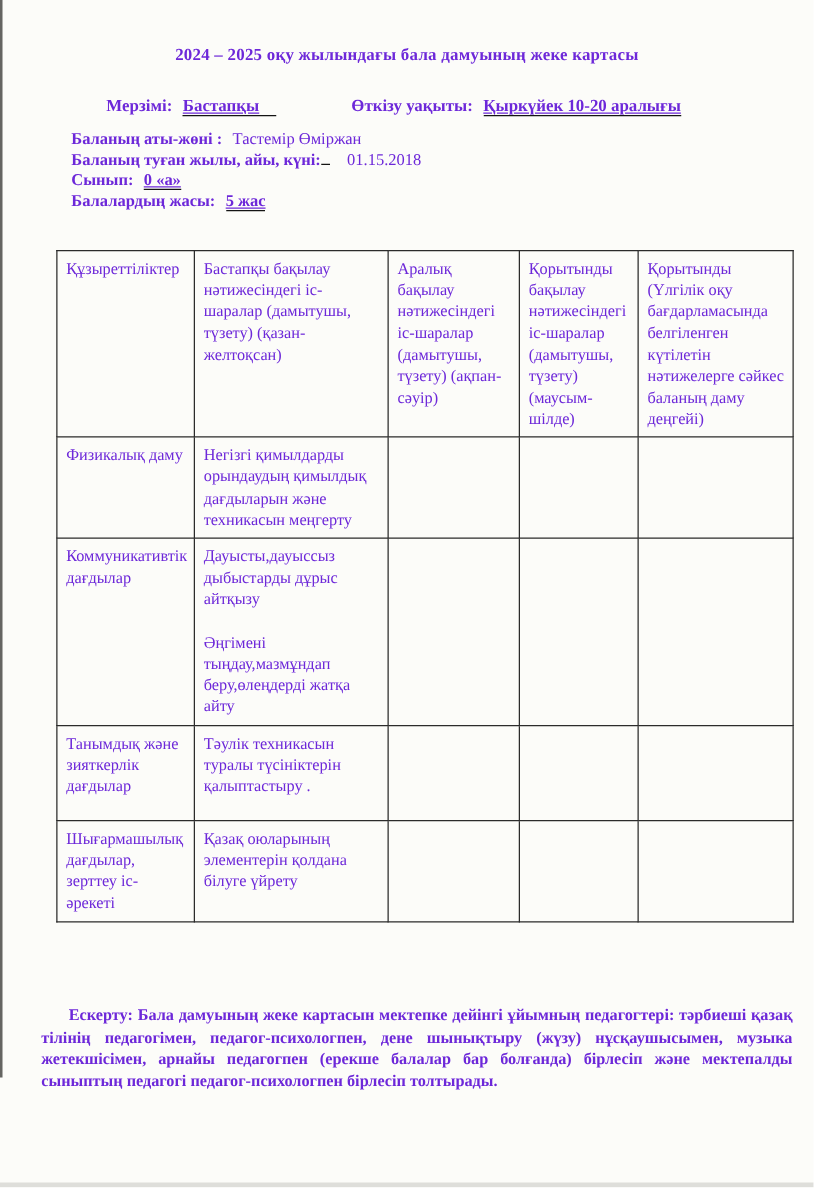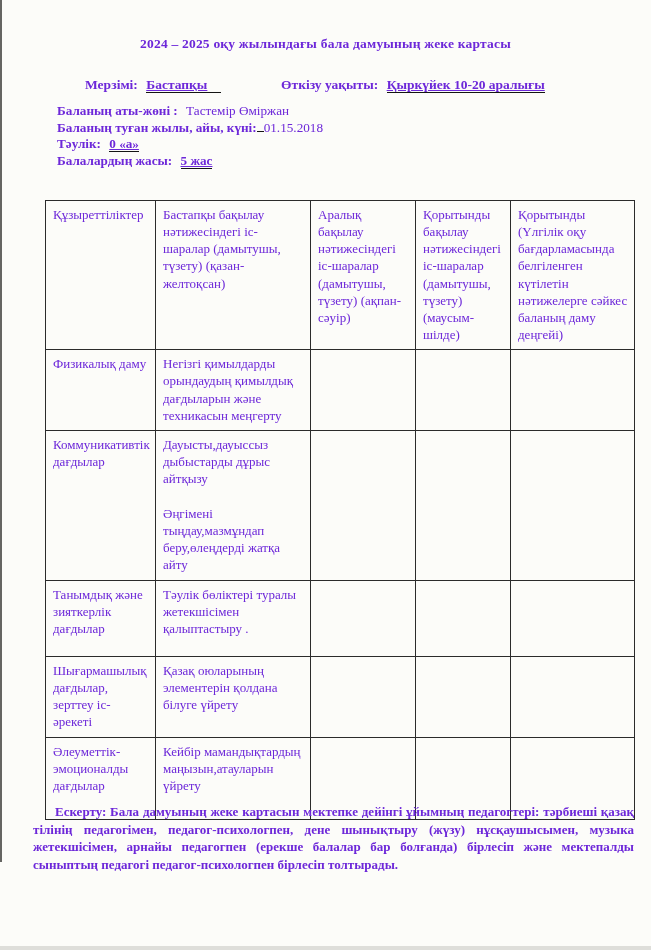--- a/index.html
+++ b/index.html
@@ -81,24 +81,24 @@
       <span class="val val-bold u">Қыркүйек 10-20 аралығы</span>
     </span>
   </div>
 
   <div class="info-block">
     <div class="info-line">
       <span class="lbl">Баланың аты-жөні :</span>
       <span class="val">Тастемір Өміржан</span>
     </div>
     <div class="info-line">
-      <span class="lbl">Баланың туған жылы, айы, күні:</span><span class="blank-underline"></span><span class="val" style="margin-left:0">01.15.2018</span>
+      <span class="lbl">Баланың туған жылы, айы, күні:</span><span class="blank-underline"></span><span class="val" style="margin-left:14px">01.15.2018</span>
     </div>
     <div class="info-line">
-      <span class="lbl">Тәулік:</span>
+      <span class="lbl">Сынып:</span>
       <span class="val val-bold u">0 «а»</span>
     </div>
     <div class="info-line">
       <span class="lbl">Балалардың жасы:</span>
       <span class="val val-bold u">5 жас</span>
     </div>
   </div>
 
   <table class="grid">
     <colgroup>
@@ -129,35 +129,28 @@
         <td class="body-text">Коммуникативтік дағдылар</td>
         <td class="body-text">Дауысты,дауыссыз дыбыстарды дұрыс айтқызу
 
 Әңгімені тыңдау,мазмұндап беру,өлеңдерді жатқа айту</td>
         <td class="body-text"></td>
         <td class="body-text"></td>
         <td class="body-text"></td>
       </tr>
       <tr class="r2">
         <td class="body-text">Танымдық және зияткерлік дағдылар</td>
-        <td class="body-text">Тәулік бөліктері туралы жетекшісімен қалыптастыру .</td>
+        <td class="body-text">Тәулік техникасын туралы түсініктерін қалыптастыру .</td>
         <td class="body-text"></td>
         <td class="body-text"></td>
         <td class="body-text"></td>
       </tr>
       <tr class="r3">
         <td class="body-text">Шығармашылық дағдылар, зерттеу іс-әрекеті</td>
         <td class="body-text">Қазақ оюларының элементерін қолдана білуге үйрету</td>
-        <td class="body-text"></td>
-        <td class="body-text"></td>
-        <td class="body-text"></td>
-      </tr>
-      <tr class="r4">
-        <td class="body-text">Әлеуметтік-эмоционалды дағдылар</td>
-        <td class="body-text">Кейбір мамандықтардың маңызын,атауларын үйрету</td>
         <td class="body-text"></td>
         <td class="body-text"></td>
         <td class="body-text"></td>
       </tr>
     </tbody>
   </table>
 
   <div class="note">Ескерту: Бала дамуының жеке картасын мектепке дейінгі ұйымның педагогтері: тәрбиеші қазақ тілінің педагогімен, педагог-психологпен, дене шынықтыру (жүзу) нұсқаушысымен, музыка жетекшісімен, арнайы педагогпен (ерекше балалар бар болғанда) бірлесіп және мектепалды сыныптың педагогі педагог-психологпен бірлесіп толтырады.</div>
 
 </div>

